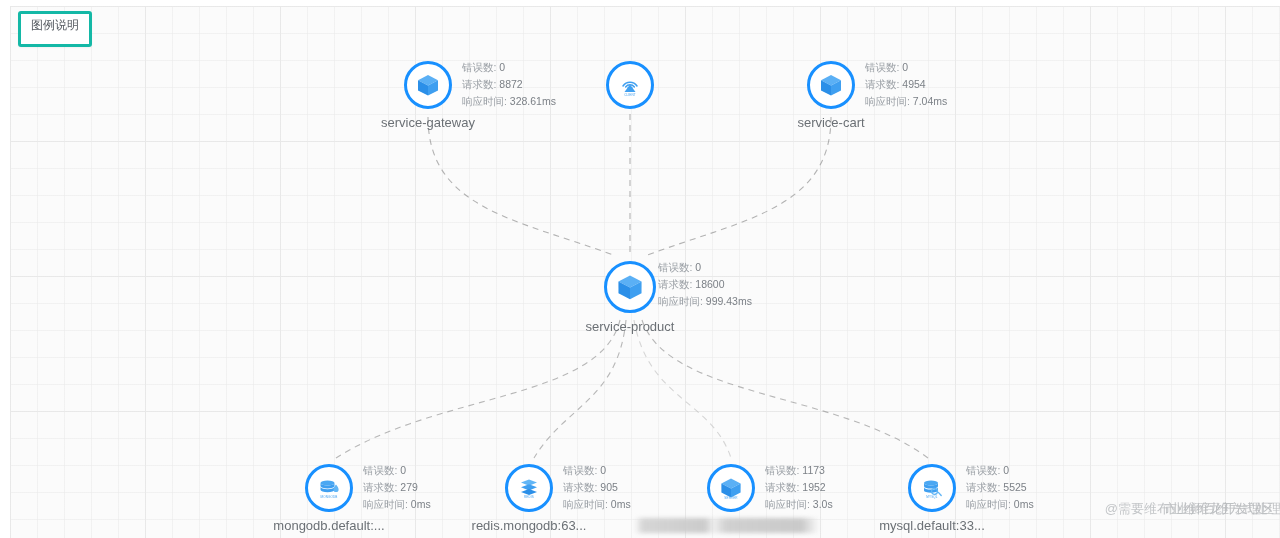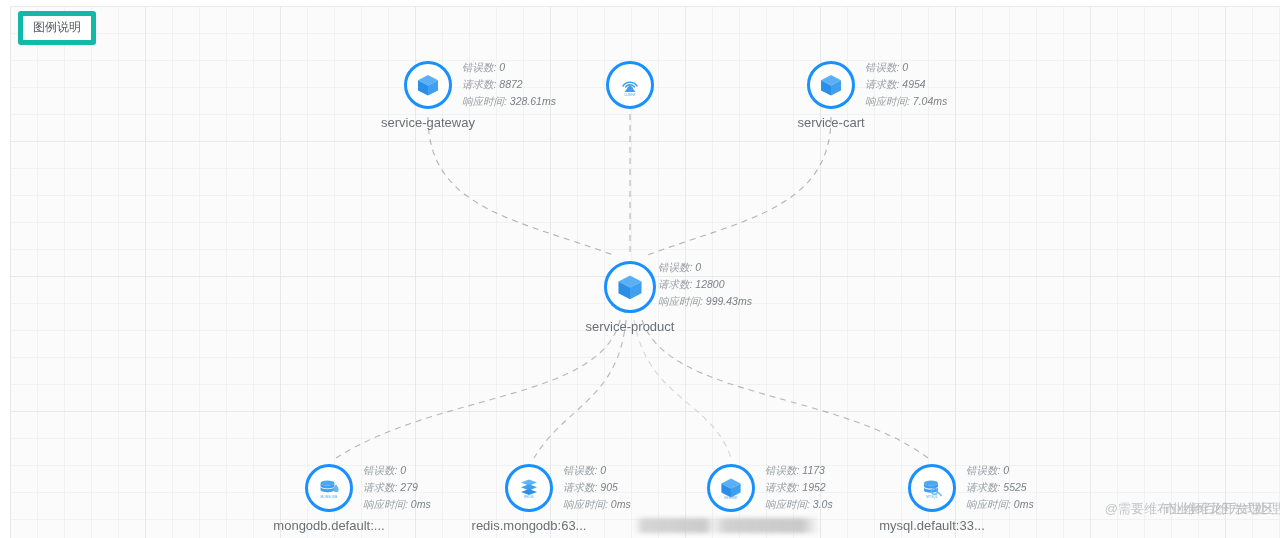--- a/index.html
+++ b/index.html
@@ -27,23 +27,23 @@
       linear-gradient(to bottom, rgba(225,225,225,0.8) 1px, transparent 1px);
     background-size: 27px 27px, 27px 27px, 135px 135px, 135px 135px;
     background-position: 0 0, 0 0, 0 0, 0 0;
   }
   #edges { position: absolute; left: 0; top: 0; width: 1280px; height: 538px; }
 
   
   .legend-btn {
     position: absolute;
     left: 18px; top: 11px;
-    padding: 5px 10px 6px 10px;
+    padding: 5px 10px 12px 10px;
     background: #ffffff;
-    border: 5px solid #14b8a6;
+    border: 3px solid #14b8a6;
     border-radius: 3px;
     font-size: 12px;
     color: #555a60;
     line-height: 13px;
     box-shadow: 0 1px 2px rgba(0,0,0,0.04);
     white-space: nowrap;
     cursor: pointer;
     text-align: right;
   }
 
@@ -95,21 +95,20 @@
     border-radius: 3px;
   }
   .stats {
     position: absolute;
     left: 34px;
     top: -26px;
     width: 130px;
     font-size: 10.5px;
     line-height: 17px;
     white-space: nowrap;
-    font-style: italic;
   }
   .stats .row { display: block; }
   .stats .k { color: #9ba0a6; }
   .stats .v { color: #7c8187; }
 
   .icon-label {
     font-size: 3.1px;
     fill: #4aa3f0;
     font-family: "Liberation Sans", sans-serif;
     letter-spacing: 0.1px;
@@ -218,21 +217,21 @@
       <svg width="30" height="30" viewBox="0 0 26 26">
         <path d="M13 3 L23 8.2 L13 13.4 L3 8.2 Z" fill="#5bb0f5"></path>
         <path d="M3 8.2 L13 13.4 L13 23.6 L3 18.4 Z" fill="#2b8fe8"></path>
         <path d="M23 8.2 L13 13.4 L13 23.6 L23 18.4 Z" fill="#3f9ff0"></path>
       </svg>
     </div>
     <div class="stats" style="left:28px; top:-28px;">
       <span class="row"><span class="k">错误数:</span>
         <span class="v">0</span></span>
       <span class="row"><span class="k">请求数:</span>
-        <span class="v">12800</span></span>
+        <span class="v">18600</span></span>
       <span class="row"><span class="k">响应时间:</span>
         <span class="v">999.43ms</span></span>
     </div>
     <div class="caption" style="top:32px;">service-product</div>
   </div>
 
   <div class="node" style="left:329px; top:488px;">
     <div class="ring">
       <svg width="26" height="26" viewBox="0 0 26 26">
         <ellipse cx="11.5" cy="8" rx="7" ry="2.4" fill="#4aa7f2"></ellipse>

